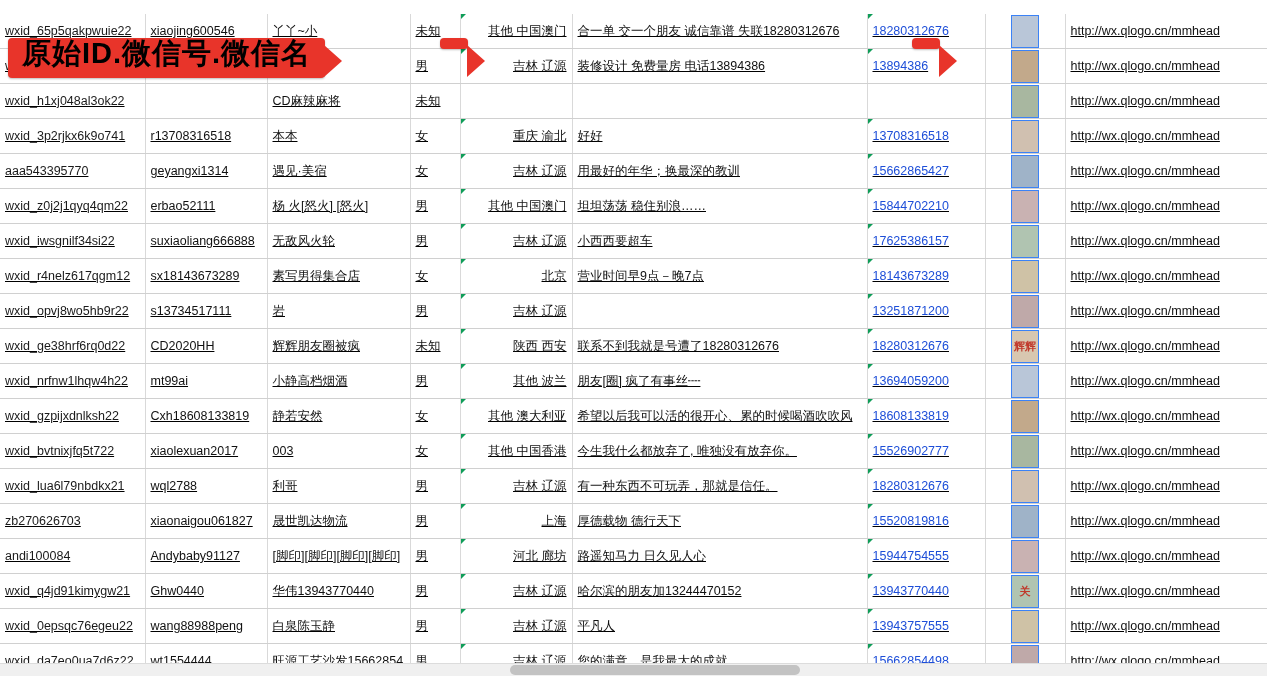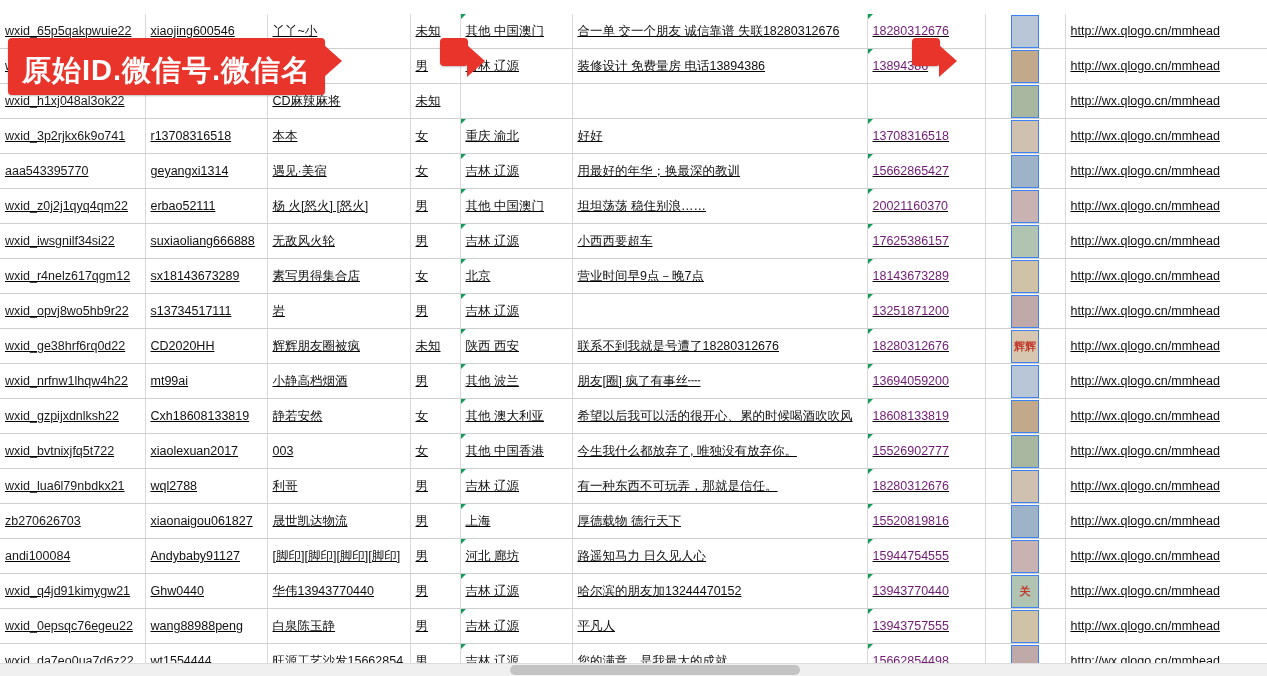--- a/index.html
+++ b/index.html
@@ -47,21 +47,21 @@
   col.c2 { width: 143px; }
   col.c3 { width: 50px; }
   col.c4 { width: 112px; }
   col.c5 { width: 295px; }
   col.c6 { width: 118px; }
   col.c7 { width: 80px; }
   col.c8 { width: 302px; }
 
   td.c0 { color: #1a1a1a; }
   td.c3 { text-align: left; margin-top: 20px; }
-  td.c6 { text-align: left; color: #701a75; }
+  td.c6 { text-align: left; color: #1d4ed8; }
   td.c8 { color: #111; }
 
   
   td.c7 {
     padding: 0;
     text-align: center;
   }
   .thumb {
     display: inline-block;
     width: 26px;
@@ -74,39 +74,40 @@
     font-size: 11px;
     line-height: 31px;
     color: #c0392b;
     font-weight: bold;
     text-align: center;
   }
 
   
   .mark {
     position: relative;
+    text-align: right;
   }
   .mark::before {
     content: "";
     position: absolute;
     left: 0;
     top: 0;
     border-top: 5px solid #0f9d58;
     border-right: 5px solid transparent;
   }
 
   
   .callout {
     position: absolute;
     background: #e8342a;
-    color: #ffffff;
+    color: #000000;
     font-weight: bold;
     font-size: 29px;
     line-height: 1;
-    padding: 18px 14px 10px 14px;
+    padding: 1px 14px 10px 14px;
     border-radius: 4px;
     letter-spacing: 1px;
     white-space: nowrap;
     box-shadow: 0 1px 2px rgba(0,0,0,.25);
   }
   .callout .tail {
     position: absolute;
     right: -17px;
     top: 7px;
     width: 0;
@@ -211,21 +212,21 @@
           <td class="c7"><span class="thumb" style="background: rgb(159, 179, 200);"></span></td>
           <td class="c8">http://wx.qlogo.cn/mmhead</td>
         </tr>
         <tr>
           <td class="c0">wxid_z0j2j1qyq4qm22</td>
           <td class="c1">erbao52111</td>
           <td class="c2">杨 火[怒火] [怒火]</td>
           <td class="c3">男</td>
           <td class="c4 mark">其他 中国澳门</td>
           <td class="c5">坦坦荡荡 稳住别浪……</td>
-          <td class="c6 mark">20021160370</td>
+          <td class="c6 mark">15844702210</td>
           <td class="c7"><span class="thumb" style="background: rgb(201, 178, 178);"></span></td>
           <td class="c8">http://wx.qlogo.cn/mmhead</td>
         </tr>
         <tr>
           <td class="c0">wxid_iwsgnilf34si22</td>
           <td class="c1">suxiaoliang666888</td>
           <td class="c2">无敌风火轮</td>
           <td class="c3">男</td>
           <td class="c4 mark">吉林 辽源</td>
           <td class="c5">小西西要超车</td>

